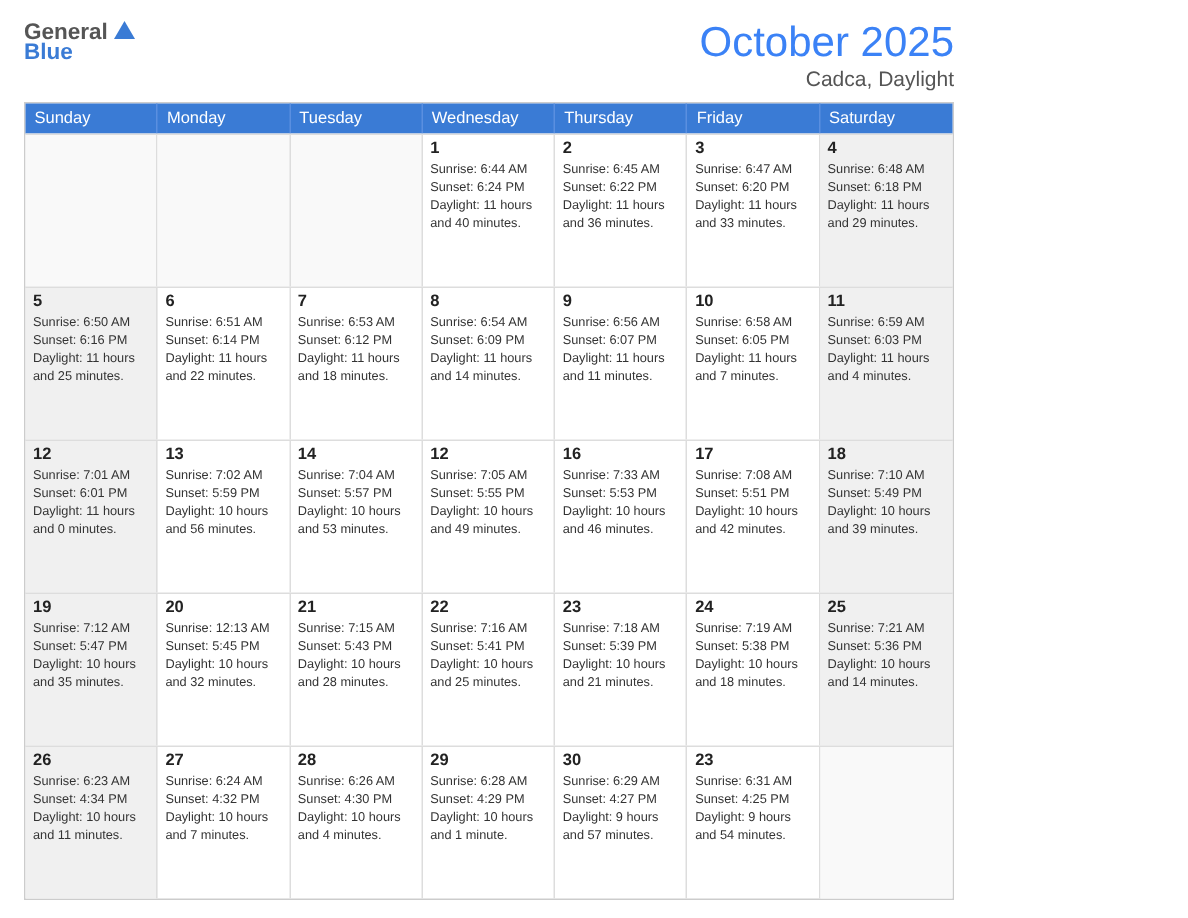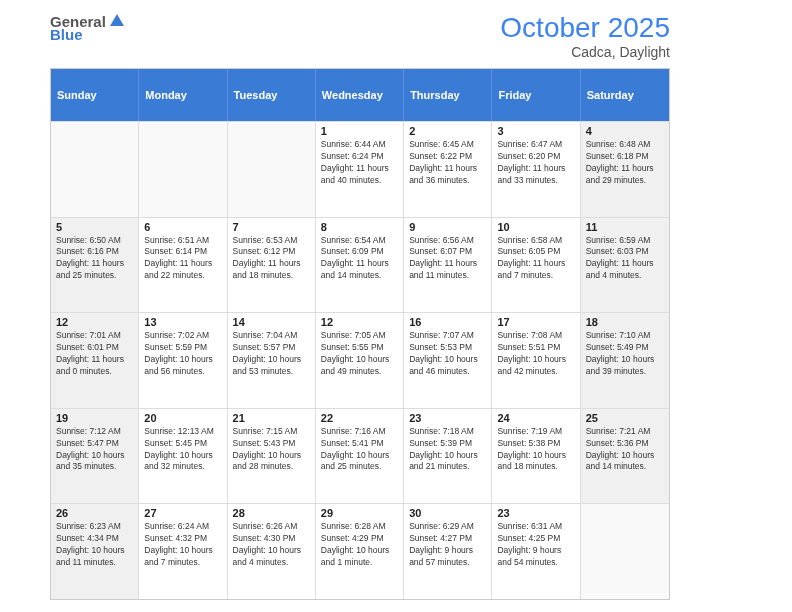--- a/index.html
+++ b/index.html
@@ -9,21 +9,20 @@
       width: 792px;
       height: 612px;
       overflow: hidden;
     }
     .page {
       width: 652px;
       height: 612px;
       padding: 12px 16px;
       display: flex;
       flex-direction: column;
-      margin-left: 34px;
     }
     .header {
       display: flex;
       justify-content: space-between;
       align-items: flex-start;
       margin-bottom: 8px;
     }
     .logo {
       display: flex;
       align-items: center;
@@ -47,22 +46,22 @@
       border: 1px solid #ccc;
     }
     .cal-header-row {
       display: grid;
       grid-template-columns: repeat(7, 1fr);
       background-color: #3a7bd5;
     }
     .cal-header-cell {
       color: #fff;
       font-size: 11px;
-      font-weight: bold;
-      padding: 20px 6px;
+      font-weight: normal;
+      padding: 4px 6px;
       border-right: 1px solid #5a8fe0;
     }
     .cal-header-cell:last-child { border-right: none; }
     .cal-body {
       flex: 1;
       display: flex;
       flex-direction: column;
     }
     .cal-row {
       display: grid;
@@ -234,21 +233,21 @@
           </div>
           <div class="cal-cell">
             <div class="day-number">12</div>
             <div class="cell-text" style="white-space: pre-line;">Sunrise: 7:05 AM
 Sunset: 5:55 PM
 Daylight: 10 hours
 and 49 minutes.</div>
           </div>
           <div class="cal-cell">
             <div class="day-number">16</div>
-            <div class="cell-text" style="white-space: pre-line;">Sunrise: 7:07 AM
+            <div class="cell-text" style="white-space: pre-line;">Sunrise: 7:33 AM
 Sunset: 5:53 PM
 Daylight: 10 hours
 and 46 minutes.</div>
           </div>
           <div class="cal-cell">
             <div class="day-number">17</div>
             <div class="cell-text" style="white-space: pre-line;">Sunrise: 7:08 AM
 Sunset: 5:51 PM
 Daylight: 10 hours
 and 42 minutes.</div>

